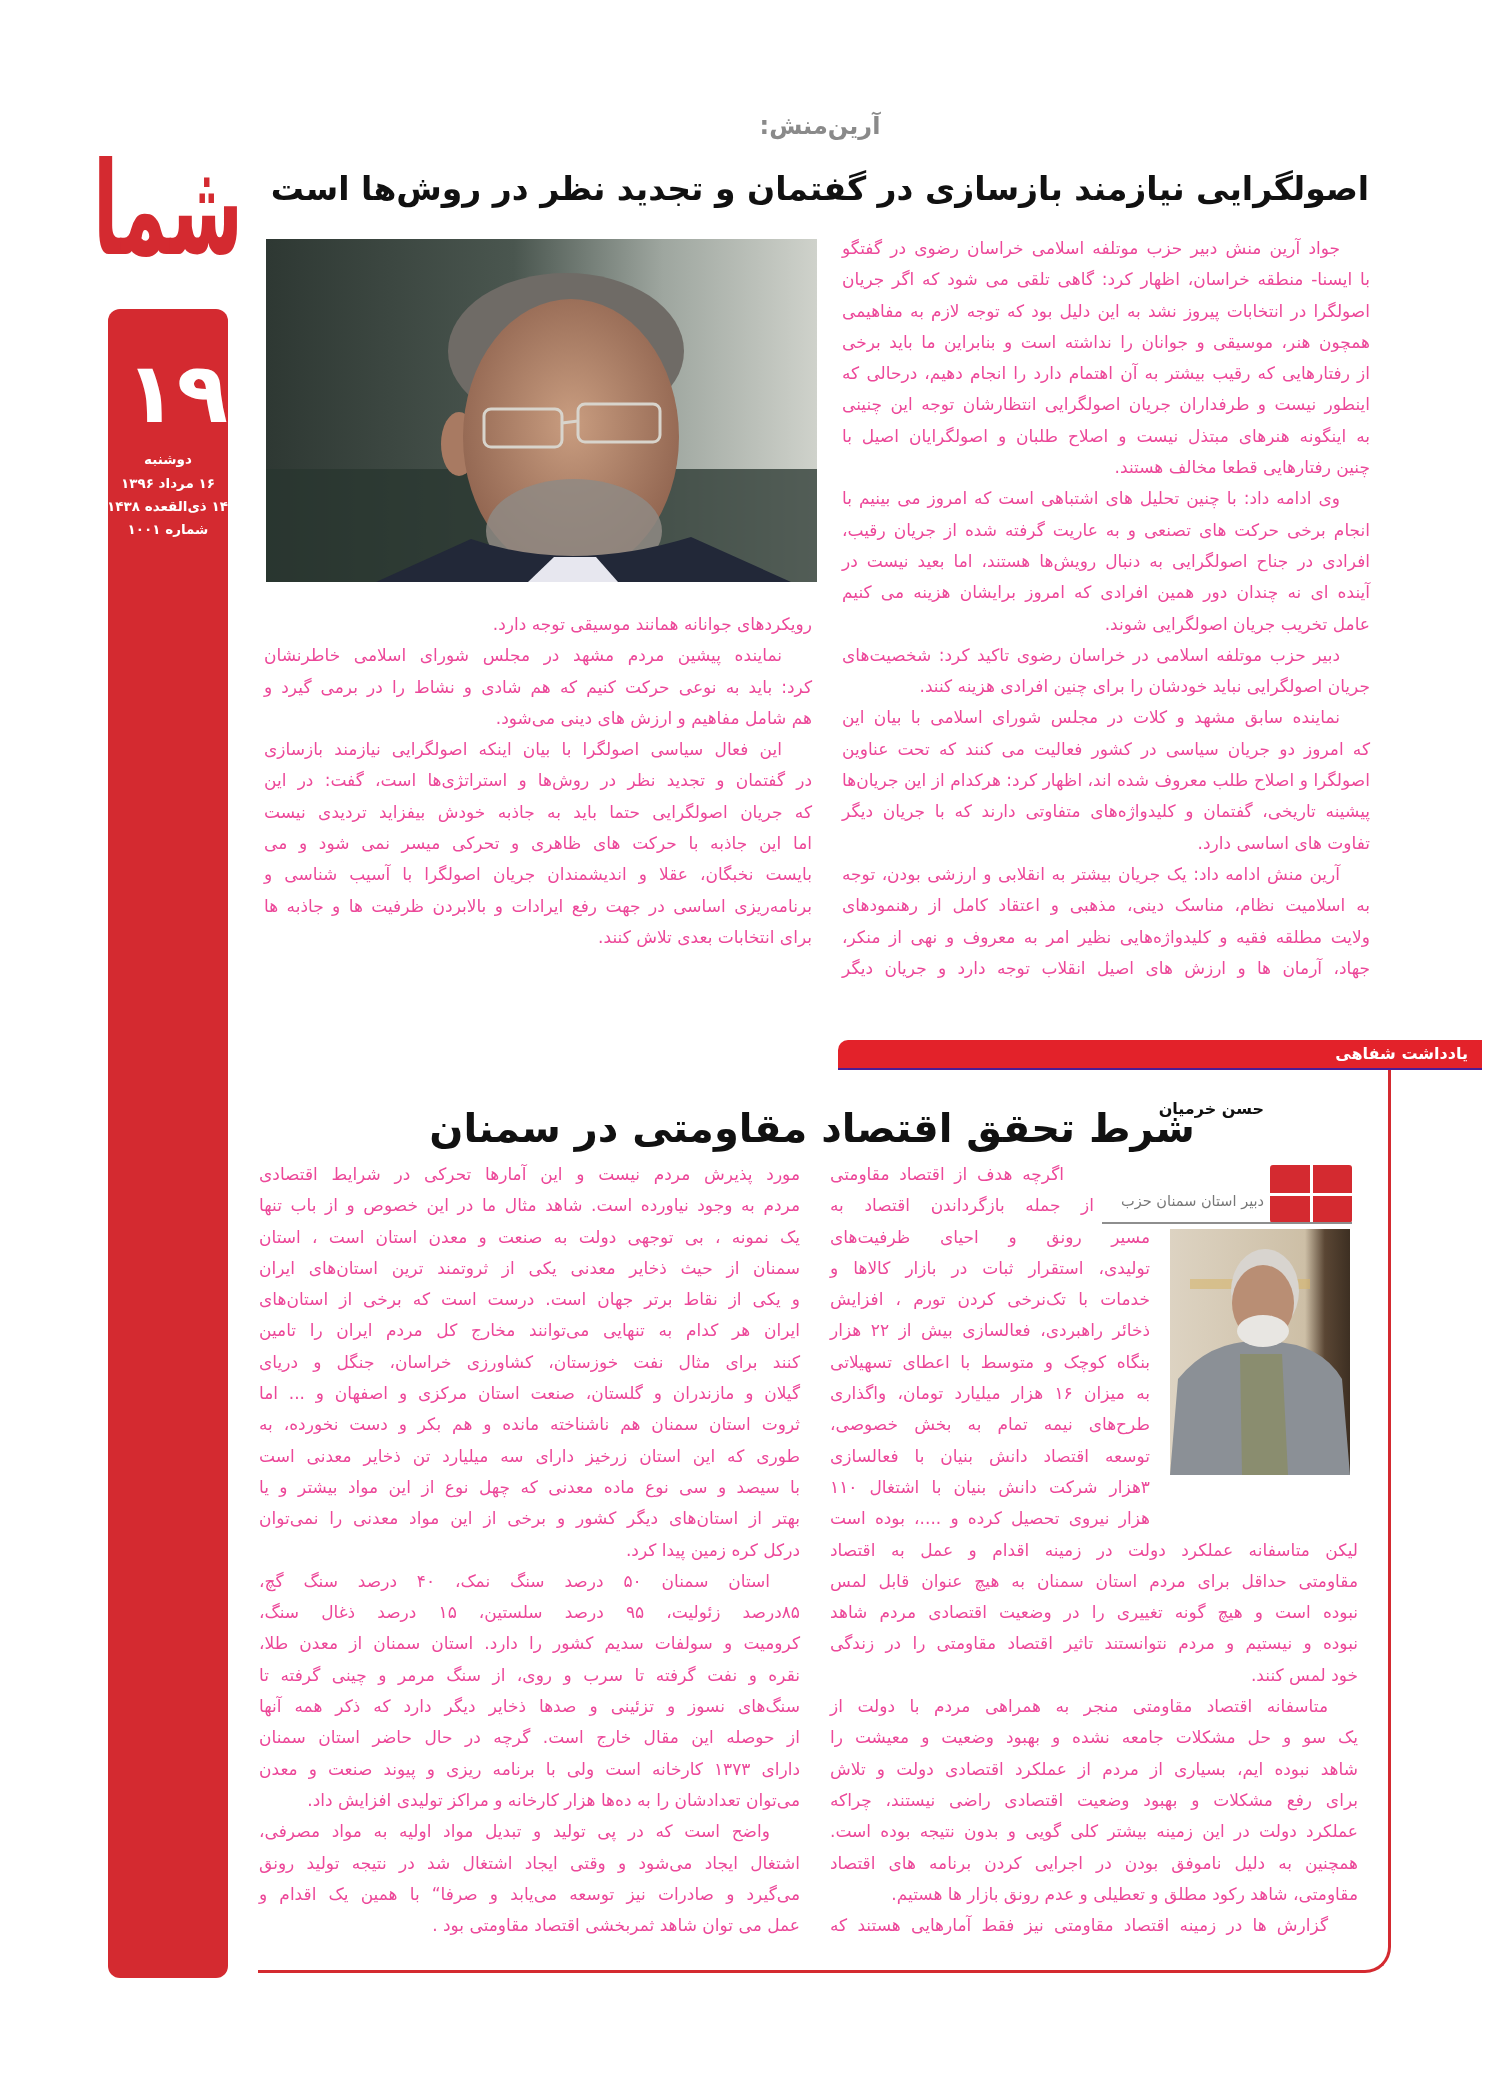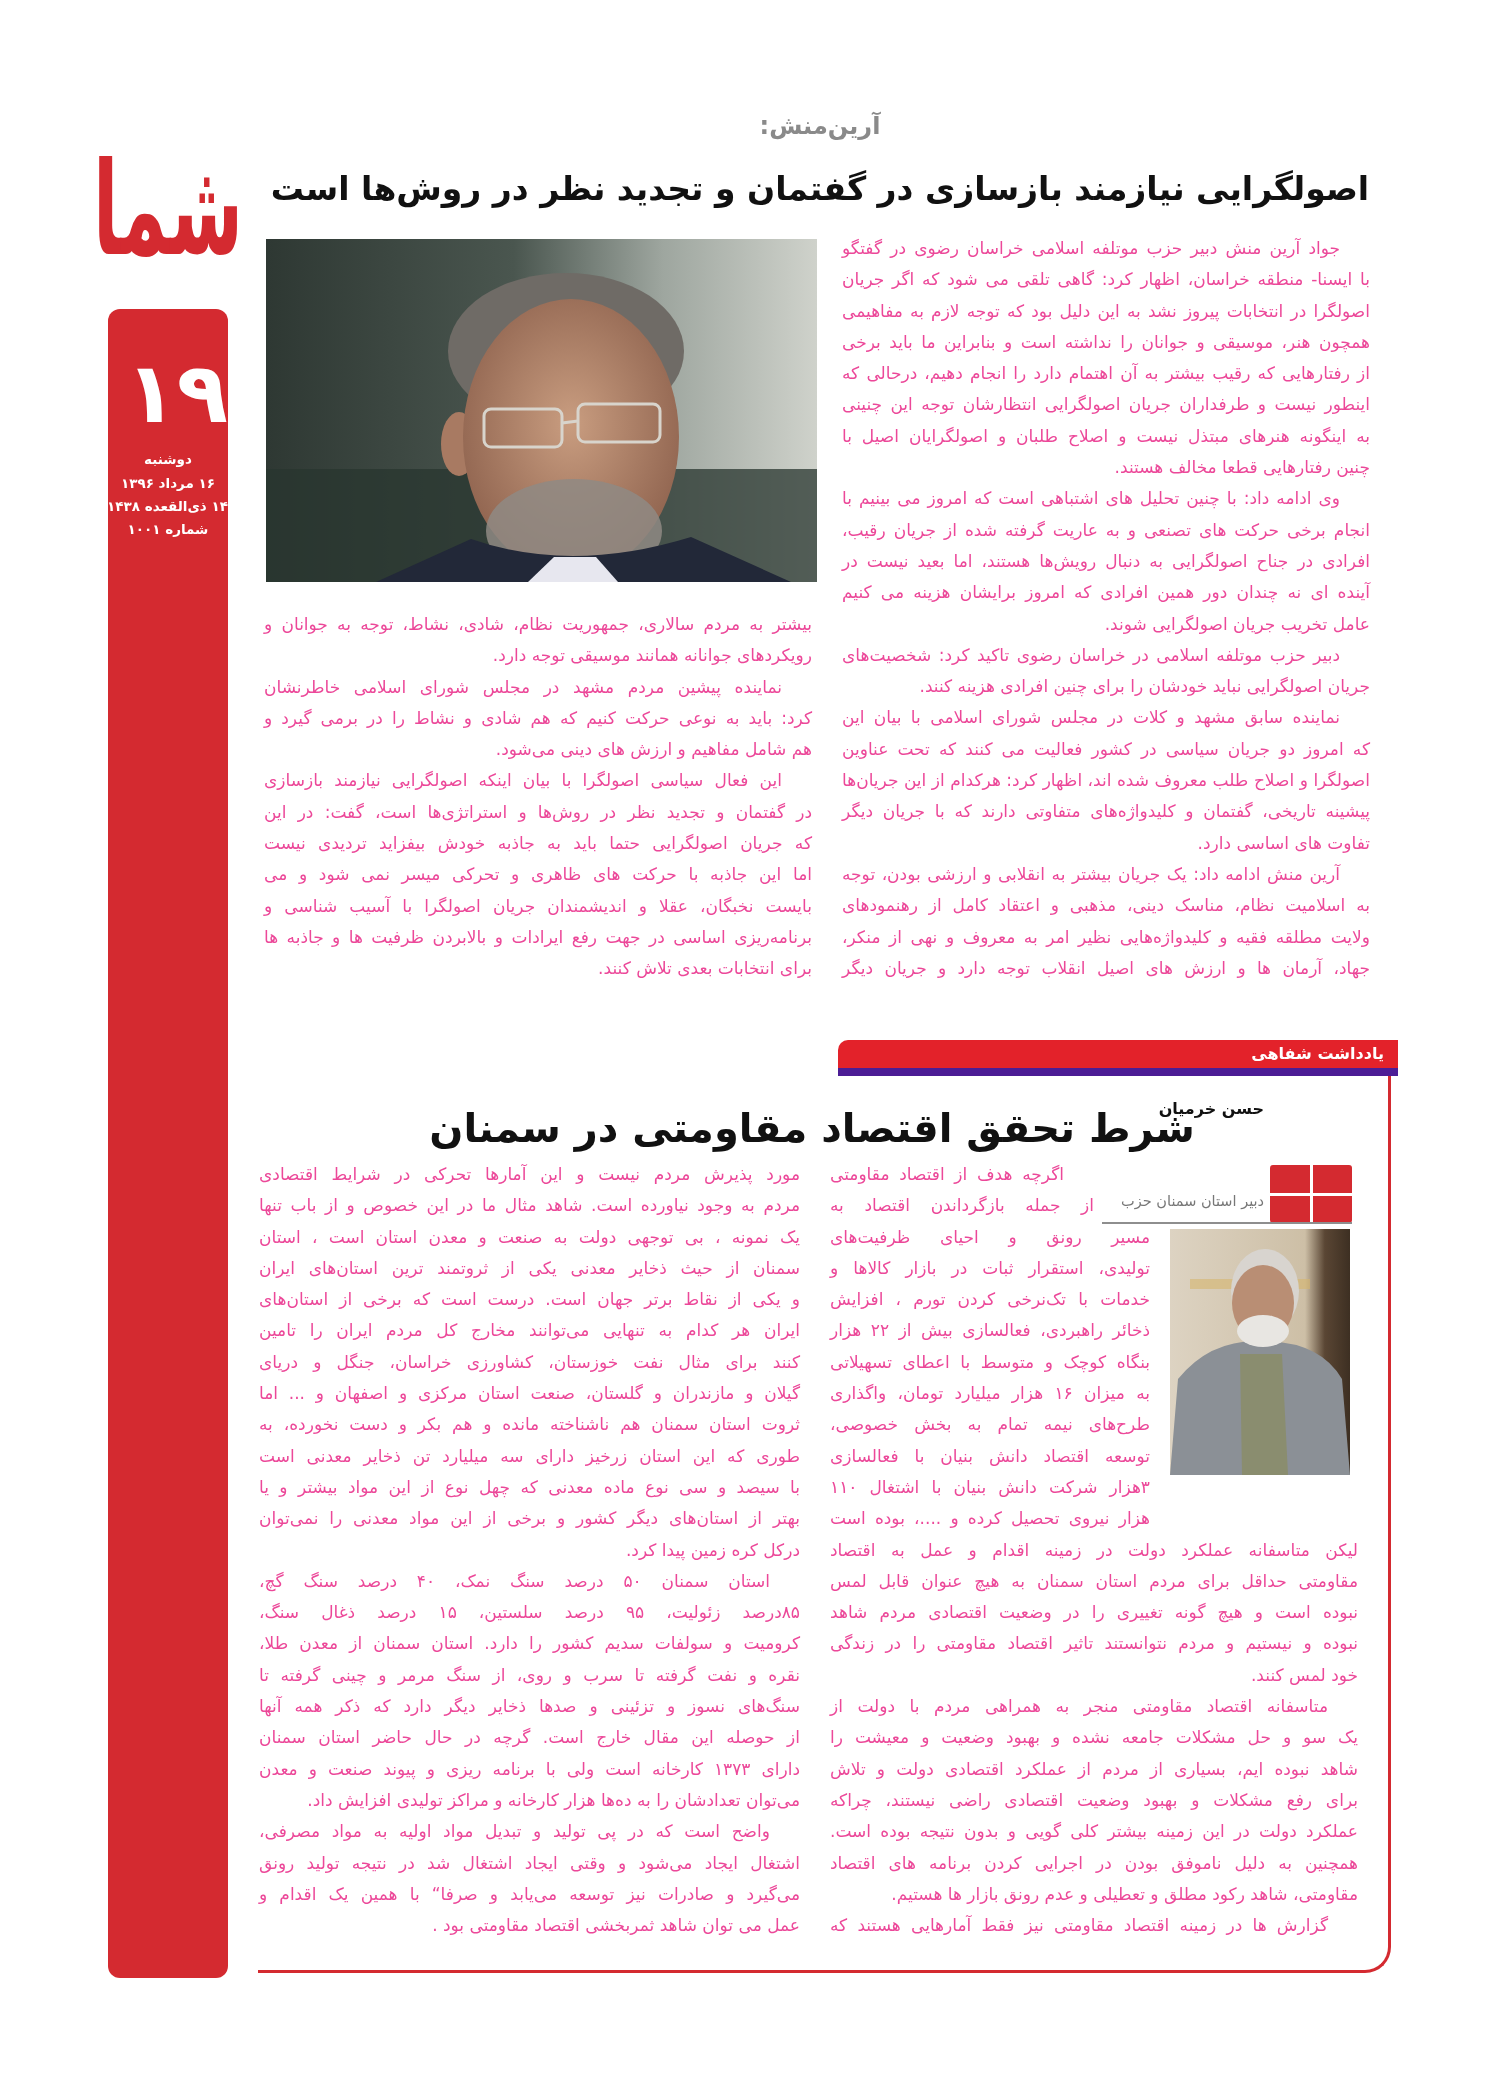--- a/index.html
+++ b/index.html
@@ -33,22 +33,22 @@
   .line.indent{padding-right:30px;}
   .line.narrow{margin-right:208px;}
   .line.short{margin-right:264px;}
   .a1c0{left:842px;width:528px;top:233px;}
   .a1c1{left:264px;width:548px;top:609px;}
   .a2cA{left:830px;width:528px;top:1159px;}
   .a2cB{left:259px;width:541px;top:1159px;}
   
   .frame{left:258px;top:1040px;width:1130px;height:930px;border-right:3px solid var(--red);
          border-bottom:3px solid var(--red);border-bottom-right-radius:26px;}
-  .section-bar{left:838px;top:1040px;width:560px;height:28px;background:var(--bar-red);
-               border-top-left-radius:10px;border-bottom:8px solid #4c1d95;direction:rtl;}
+  .section-bar{left:838px;top:1040px;width:644px;height:28px;background:var(--bar-red);
+               border-top-left-radius:10px;border-bottom:2px solid #4c1d95;direction:rtl;}
   .section-bar span{display:block;padding-right:14px;color:#fff;font-weight:bold;font-size:16px;line-height:28px;white-space:nowrap;}
   .author-icon{left:1270px;top:1165px;width:82px;height:58px;background:var(--red);border-radius:3px;}
   .author-icon .v{position:absolute;left:40px;top:0;width:3px;height:58px;background:#fff;}
   .author-icon .h{position:absolute;left:0;top:28px;width:82px;height:3px;background:#fff;}
   .author-name{right:236px;top:1096px;direction:rtl;font-weight:bold;font-size:16px;line-height:26px;white-space:nowrap;}
   .author-title{right:236px;top:1189px;direction:rtl;font-size:14.5px;line-height:24px;color:#777;white-space:nowrap;}
   .author-rule{left:1102px;top:1222px;width:250px;height:2px;background:#8e8e8e;}
 </style>
 </head>
 <body>
@@ -116,21 +116,20 @@
     <div class="line">که امروز دو جریان سیاسی در کشور فعالیت می کنند که تحت عناوین</div>
     <div class="line">اصولگرا و اصلاح طلب معروف شده اند، اظهار کرد: هرکدام از این جریان‌ها</div>
     <div class="line">پیشینه تاریخی، گفتمان و کلیدواژه‌های متفاوتی دارند که با جریان دیگر</div>
     <div class="line last">تفاوت های اساسی دارد.</div>
     <div class="line indent">آرین منش ادامه داد: یک جریان بیشتر به انقلابی و ارزشی بودن، توجه</div>
     <div class="line">به اسلامیت نظام، مناسک دینی، مذهبی و اعتقاد کامل از رهنمودهای</div>
     <div class="line">ولایت مطلقه فقیه و کلیدواژه‌هایی نظیر امر به معروف و نهی از منکر،</div>
     <div class="line">جهاد، آرمان ها و ارزش های اصیل انقلاب توجه دارد و جریان دیگر</div>
   </div>
 <div class="col a1c1">
-    <div class="line">بیشتر به مردم سالاری، جمهوریت نظام، شادی، نشاط، توجه به جوانان و</div>
     <div class="line last">رویکردهای جوانانه همانند موسیقی توجه دارد.</div>
     <div class="line indent">نماینده پیشین مردم مشهد در مجلس شورای اسلامی خاطرنشان</div>
     <div class="line">کرد: باید به نوعی حرکت کنیم که هم شادی و نشاط را در برمی گیرد و</div>
     <div class="line last">هم شامل مفاهیم و ارزش های دینی می‌شود.</div>
     <div class="line indent">این فعال سیاسی اصولگرا با بیان اینکه اصولگرایی نیازمند بازسازی</div>
     <div class="line">در گفتمان و تجدید نظر در روش‌ها و استراتژی‌ها است، گفت: در این</div>
     <div class="line">که جریان اصولگرایی حتما باید به جاذبه خودش بیفزاید تردیدی نیست</div>
     <div class="line">اما این جاذبه با حرکت های ظاهری و تحرکی میسر نمی شود و می</div>
     <div class="line">بایست نخبگان، عقلا و اندیشمندان جریان اصولگرا با آسیب شناسی و</div>
     <div class="line">برنامه‌ریزی اساسی در جهت رفع ایرادات و بالابردن ظرفیت ها و جاذبه ها</div>

